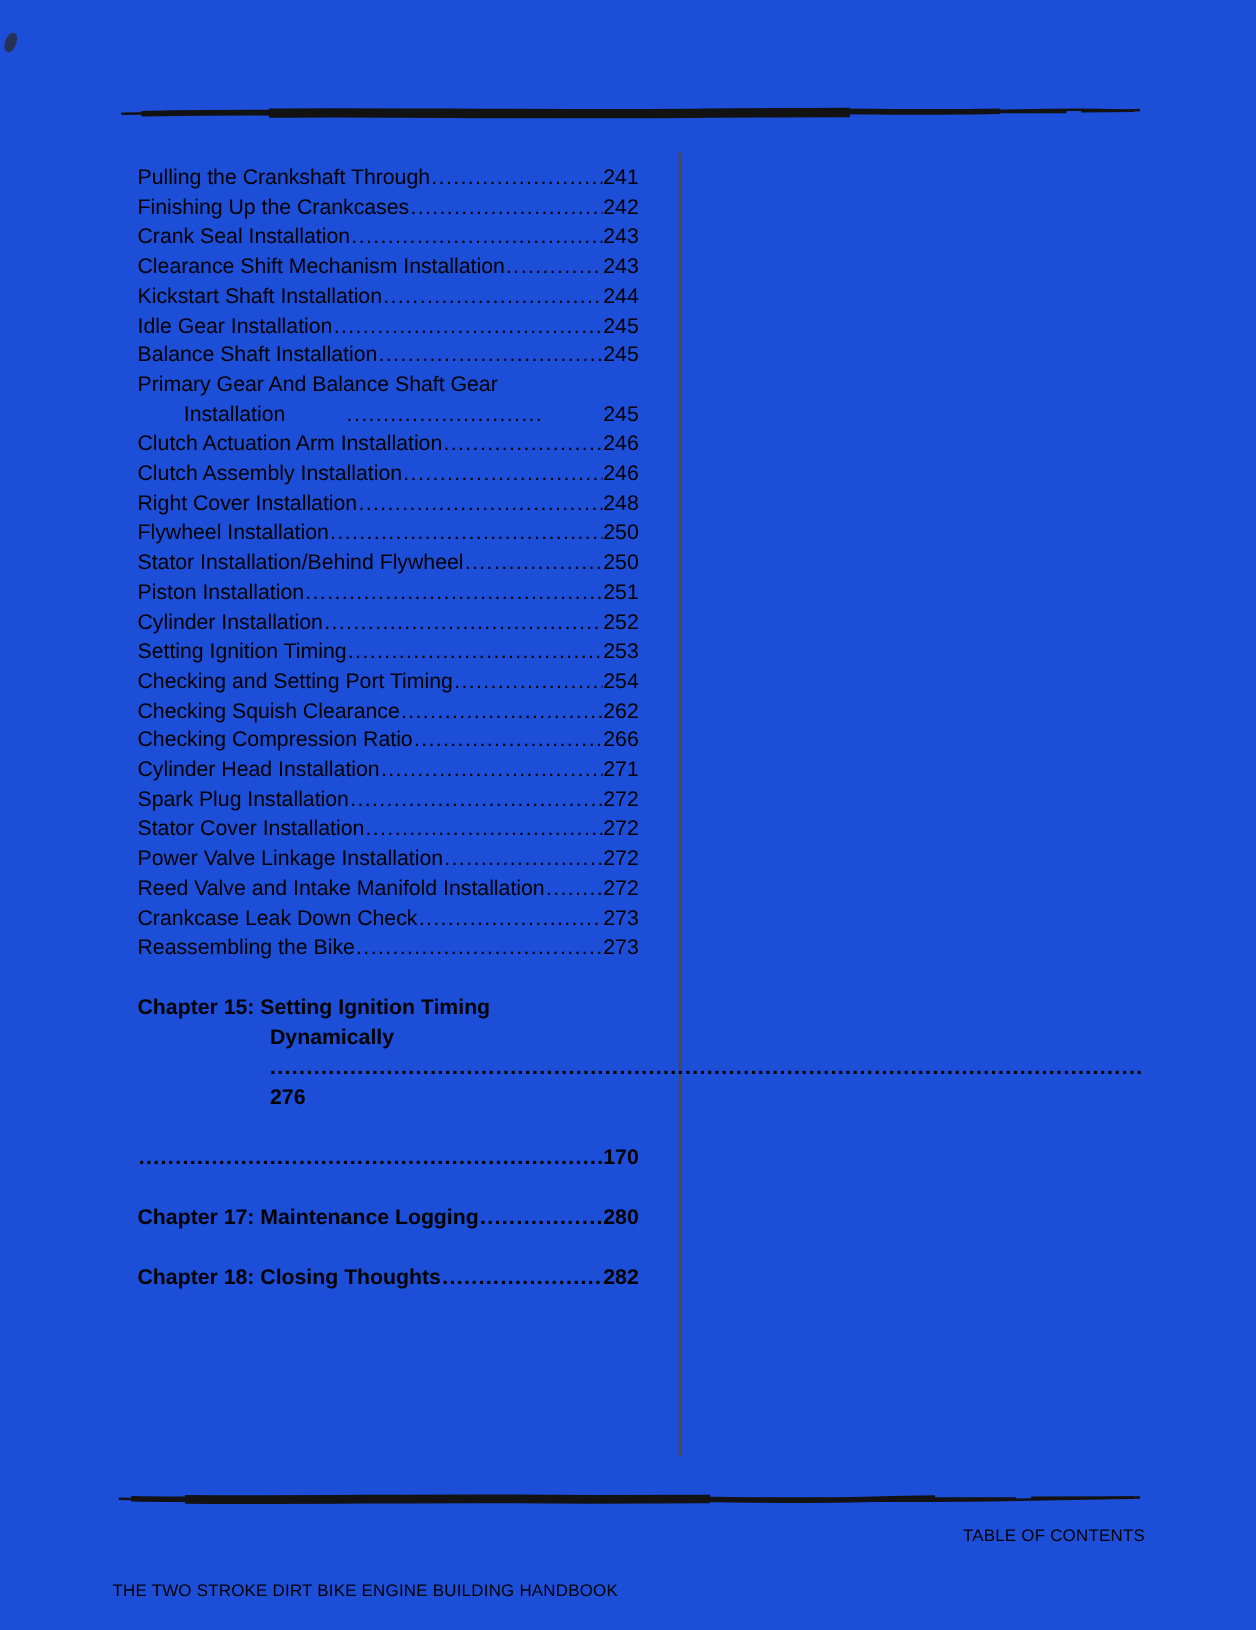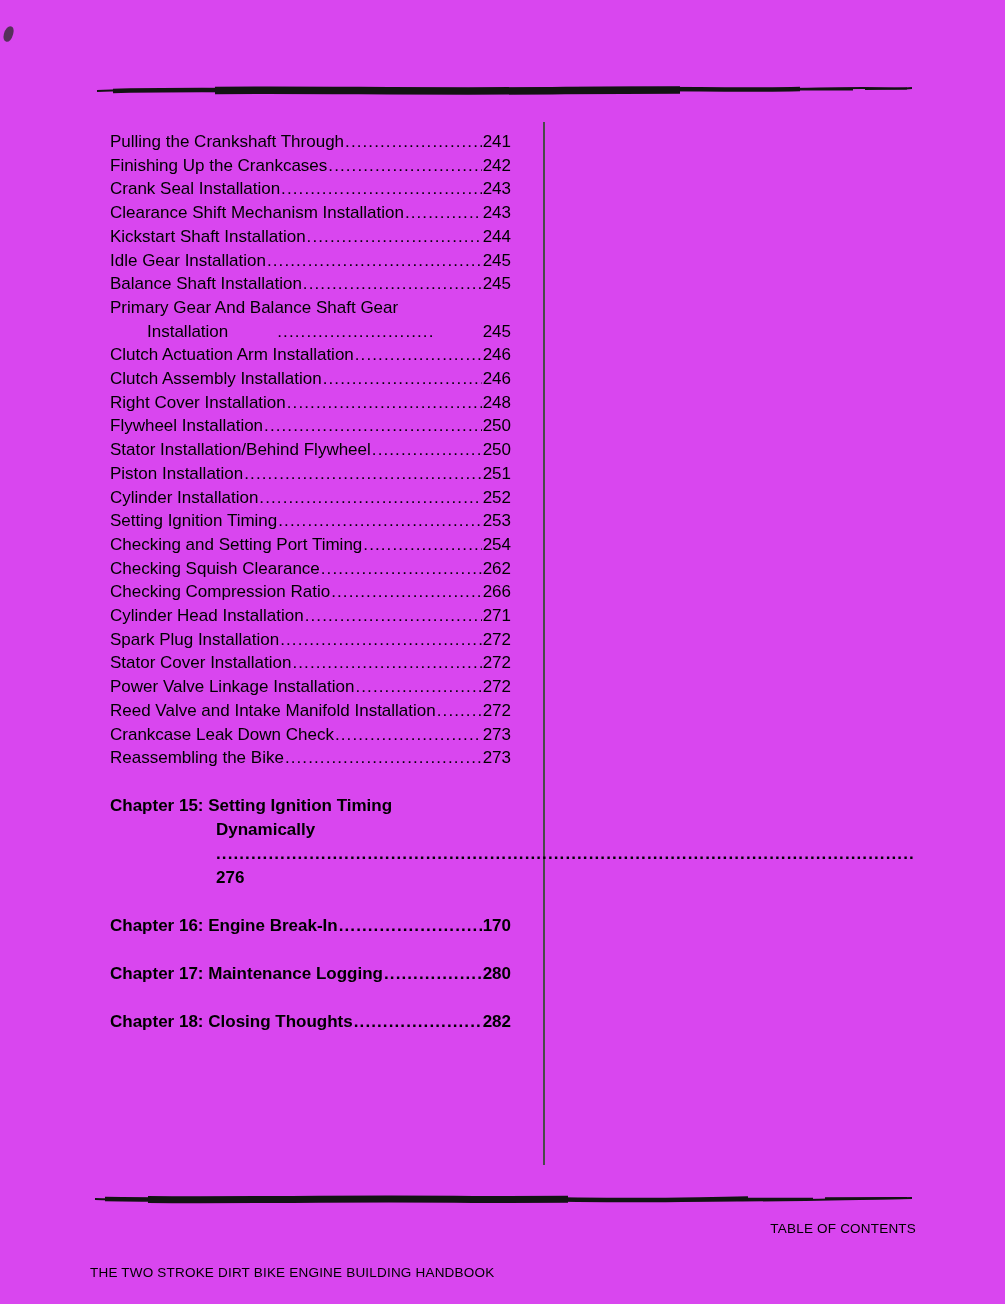--- a/index.html
+++ b/index.html
@@ -3,21 +3,21 @@
 <meta charset="utf-8">
 <style>
   * { margin: 0; padding: 0; box-sizing: border-box; }
   html, body { background: #ffffff; }
   body { font-family: "Liberation Sans", sans-serif; color: #000; }
 
   .sheet {
     position: relative;
     width: 1005px;
     height: 1304px;
-    background: #d946ef;
+    background: #1d4ed8;
     overflow: hidden;
   }
 
   
   .rule-top    { position: absolute; left: 95px;  top: 80px; }
   .rule-bottom { position: absolute; left: 93px;  top: 1189px; }
 
   
   .scan-mark {
     position: absolute; left: 4px; top: 26px;
@@ -233,21 +233,20 @@
             <span class="toc-label">Chapter 15: Setting Ignition Timing</span>
           </div>
           <div class="toc-row indent2">
             <span class="toc-label">Dynamically </span>
             <span class="toc-dots">........................................................................................................................</span>
             <span class="toc-page">276</span>
           </div>
         </div>
         <div class="chapter-block">
           <div class="toc-row">
-            <span class="toc-label">Chapter 16: Engine Break-In</span>
             <span class="toc-dots">........................................................................................................................</span>
             <span class="toc-page">170</span>
           </div>
         </div>
         <div class="chapter-block">
           <div class="toc-row">
             <span class="toc-label">Chapter 17: Maintenance Logging</span>
             <span class="toc-dots">........................................................................................................................</span>
             <span class="toc-page">280</span>
           </div>

